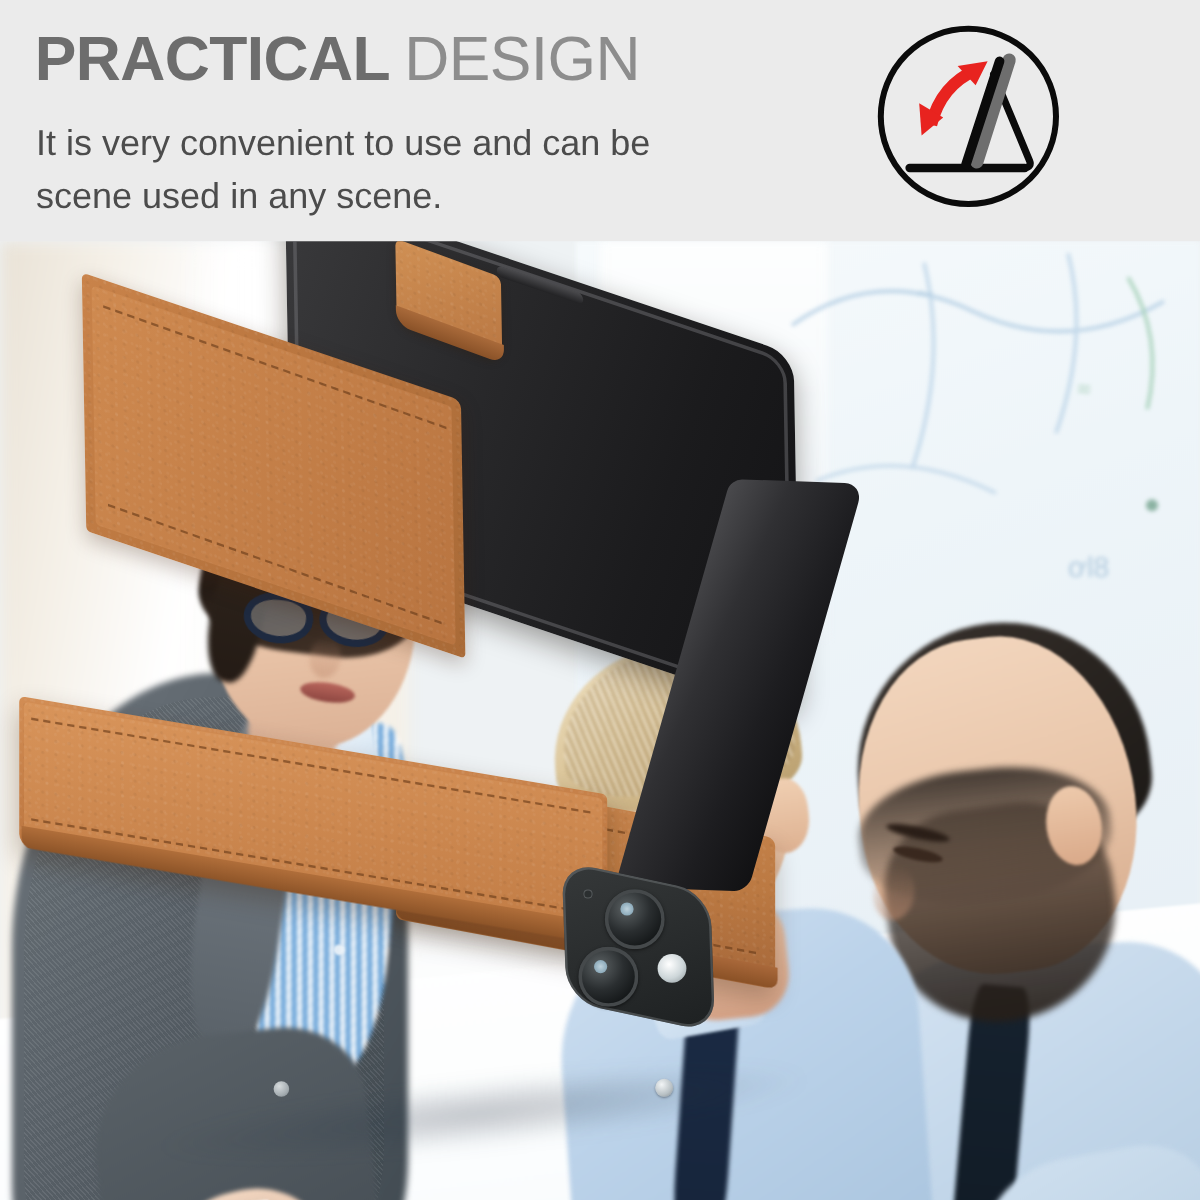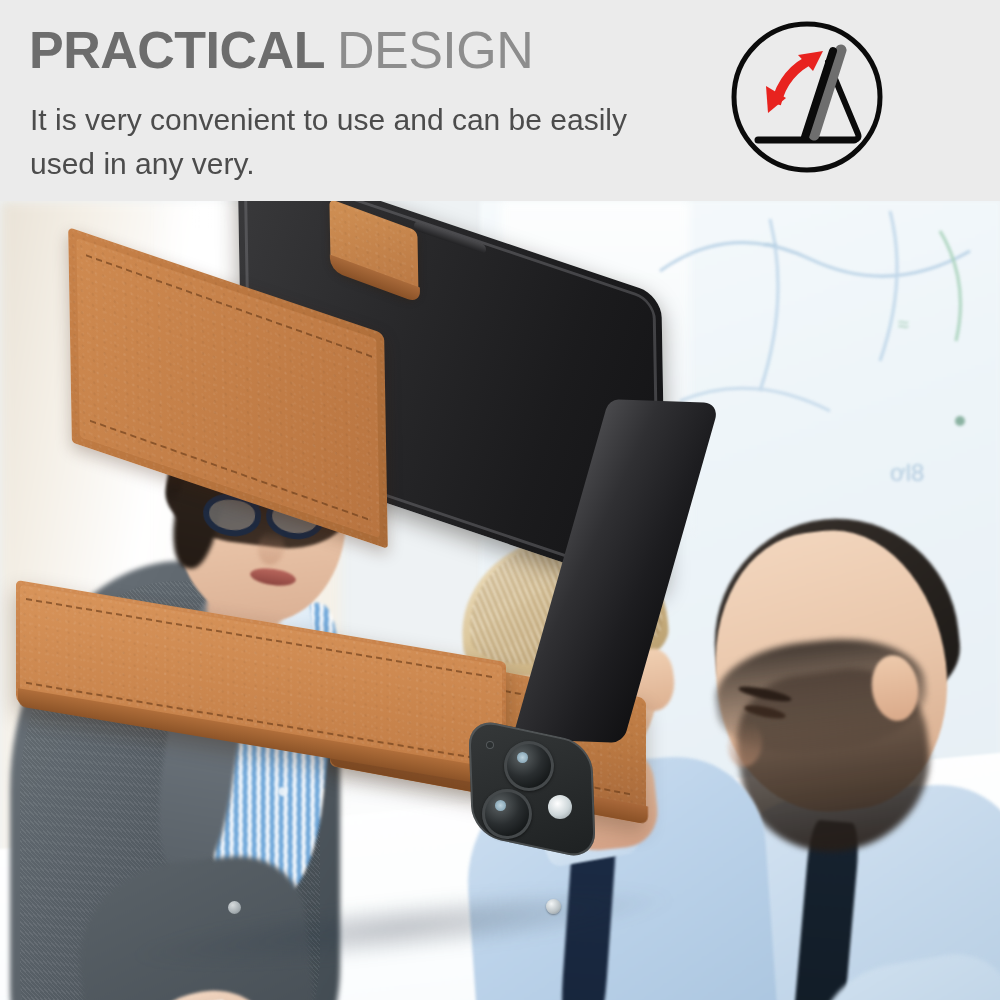--- a/index.html
+++ b/index.html
@@ -401,21 +401,21 @@
 <body>
 
 <div class="page">
 
   <div class="header">
 
     <div class="headline">
       <span class="w1">PRACTICAL</span><span class="w2">DESIGN</span>
     </div>
 
-    <div class="subline">It is very convenient to use and can be easily used in any very.</div>
+    <div class="subline">It is very convenient to use and can be scene used in any scene.</div>
 
     <div class="badge">
       <svg viewBox="0 0 158 158" xmlns="http://www.w3.org/2000/svg">
         <circle cx="79" cy="79" r="73" fill="none" stroke="#0b0b0b" stroke-width="5"></circle>
 
         <path d="M30 122 H126" stroke="#0b0b0b" stroke-width="7" stroke-linecap="round" fill="none"></path>
 
         <path d="M100 44 L130 116 Q132 121 126 122" stroke="#0b0b0b" stroke-width="6" fill="none" stroke-linecap="round" stroke-linejoin="round"></path>
 
         <path d="M113 32 L86 117" stroke="#6e6e6e" stroke-width="11" stroke-linecap="round" fill="none"></path>

